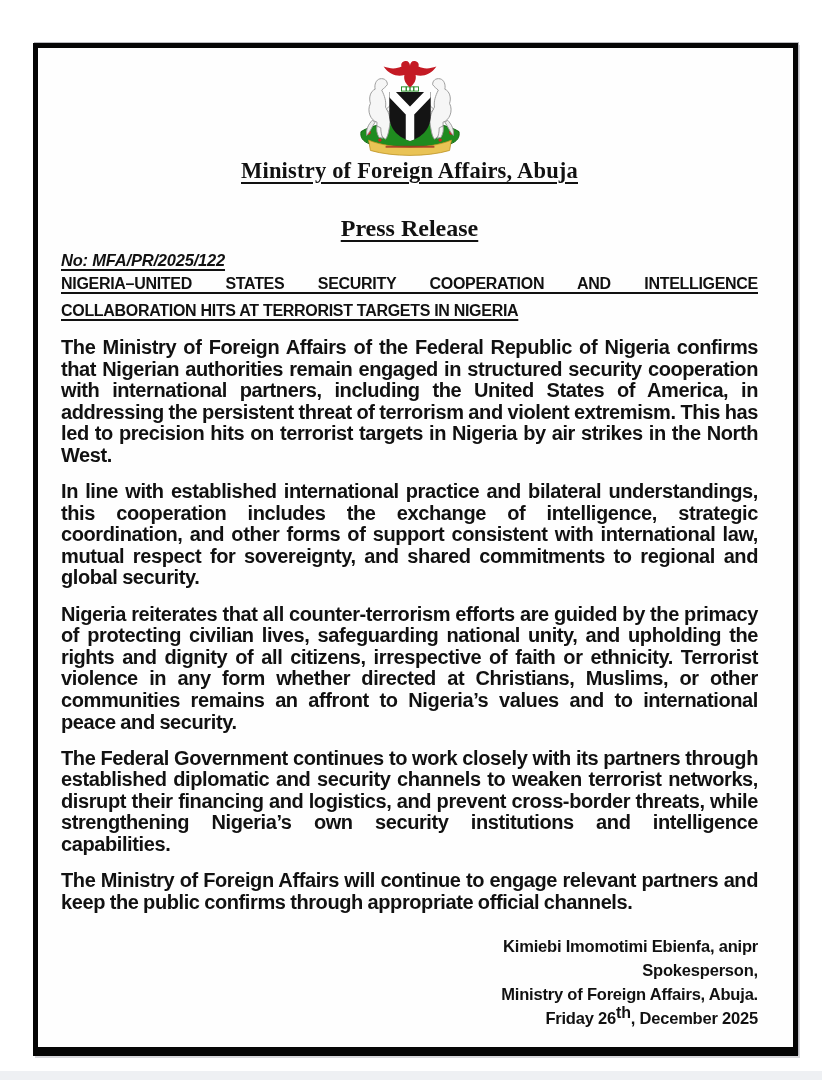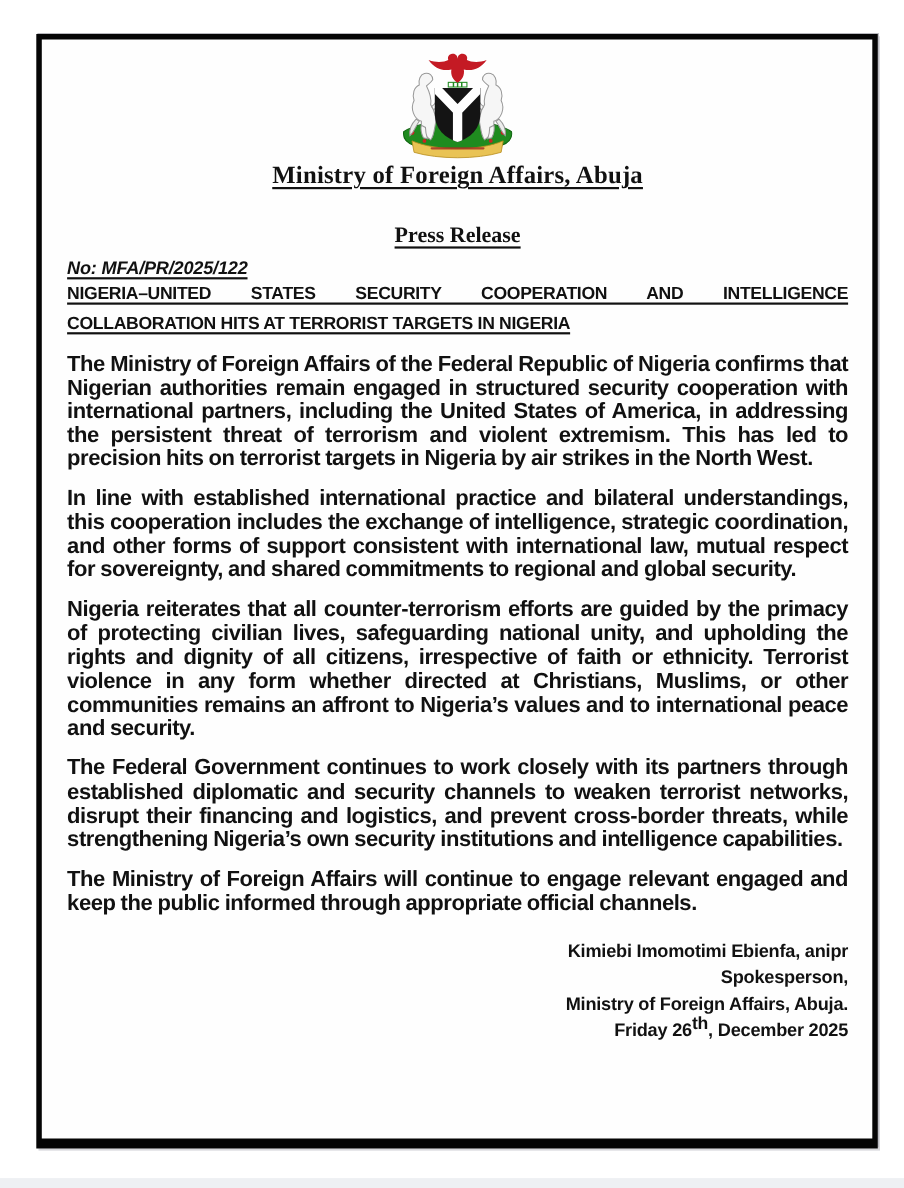--- a/index.html
+++ b/index.html
@@ -11,48 +11,48 @@
     position: relative;
     overflow: hidden;
   }
   .page-edge-strip {
     position: absolute; left: 0; bottom: 0;
     width: 822px; height: 9px;
     background: #eef0f3;
   }
   .frame {
     position: absolute;
-    left: 33px; top: 31px;
+    left: 33px; top: 43px;
     width: 765px; height: 1013px;
     border: 5px solid #050505;
     border-bottom-width: 9px;
     background: #fefefe;
     box-shadow: 1px -1px 0 #b9b9bf, 2px 2px 0 #d8d8dc;
-    padding: 12px 22px 0 23px;
+    padding: 12px 35px 0 23px;
     overflow: hidden;
   }
   .crest-wrap {
     text-align: center;
     height: 98px;
   }
   .doc-title {
     font-family: "Liberation Serif", serif;
     font-weight: bold;
     font-size: 22.5px;
     text-align: center;
     text-decoration: underline;
     text-decoration-thickness: 2px;
     text-underline-offset: 4px;
     letter-spacing: 0.2px;
     margin-top: 0px;
   }
   .doc-subtitle {
     font-family: "Liberation Serif", serif;
     font-weight: bold;
-    font-size: 20px;
+    font-size: 24px;
     text-align: center;
     text-decoration: underline;
     text-decoration-thickness: 2px;
     text-underline-offset: 4px;
     margin-top: 31px;
   }
   .ref-no {
     font-weight: bold;
     font-style: italic;
     font-size: 16.5px;
@@ -174,21 +174,21 @@
   <div class="headline">
     <div class="hl-line1">NIGERIA–UNITED STATES SECURITY COOPERATION AND INTELLIGENCE</div>
     <div class="hl-line2">COLLABORATION HITS AT TERRORIST TARGETS IN NIGERIA</div>
   </div>
 
   <div class="body-copy">
     <p>The Ministry of Foreign Affairs of the Federal Republic of Nigeria confirms that Nigerian authorities remain engaged in structured security cooperation with international partners, including the United States of America, in addressing the persistent threat of terrorism and violent extremism. This has led to precision hits on terrorist targets in Nigeria by air strikes in the North West.</p>
     <p>In line with established international practice and bilateral understandings, this cooperation includes the exchange of intelligence, strategic coordination, and other forms of support consistent with international law, mutual respect for sovereignty, and shared commitments to regional and global security.</p>
     <p>Nigeria reiterates that all counter-terrorism efforts are guided by the primacy of protecting civilian lives, safeguarding national unity, and upholding the rights and dignity of all citizens, irrespective of faith or ethnicity. Terrorist violence in any form whether directed at Christians, Muslims, or other communities remains an affront to Nigeria’s values and to international peace and security.</p>
     <p>The Federal Government continues to work closely with its partners through established diplomatic and security channels to weaken terrorist networks, disrupt their financing and logistics, and prevent cross-border threats, while strengthening Nigeria’s own security institutions and intelligence capabilities.</p>
-    <p>The Ministry of Foreign Affairs will continue to engage relevant engaged and keep the public informed through appropriate official channels.</p>
+    <p>The Ministry of Foreign Affairs will continue to engage relevant partners and keep the public confirms through appropriate official channels.</p>
   </div>
 
 
   <div class="signature-block">
     <div>Kimiebi Imomotimi Ebienfa, anipr</div>
     <div>Spokesperson,</div>
     <div>Ministry of Foreign Affairs, Abuja.</div>
     <div><span>Friday 26</span><sup>th</sup><span>, December 2025</span></div>
   </div>
 

